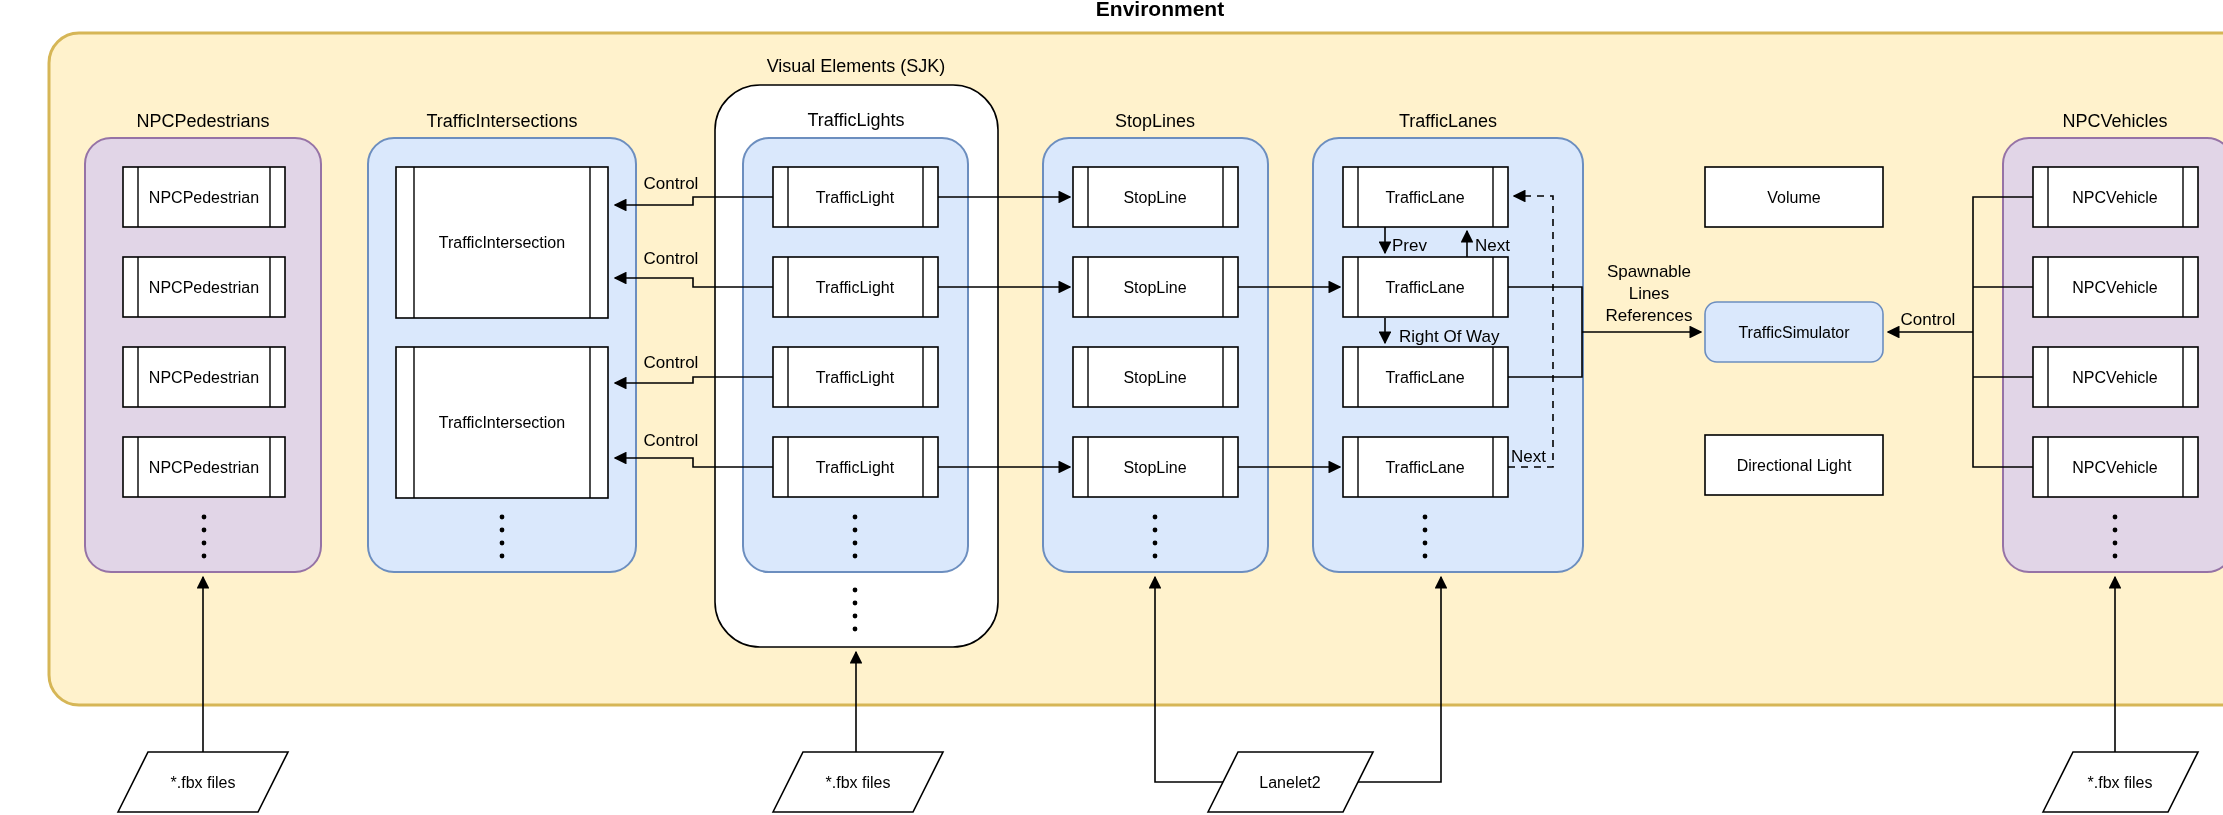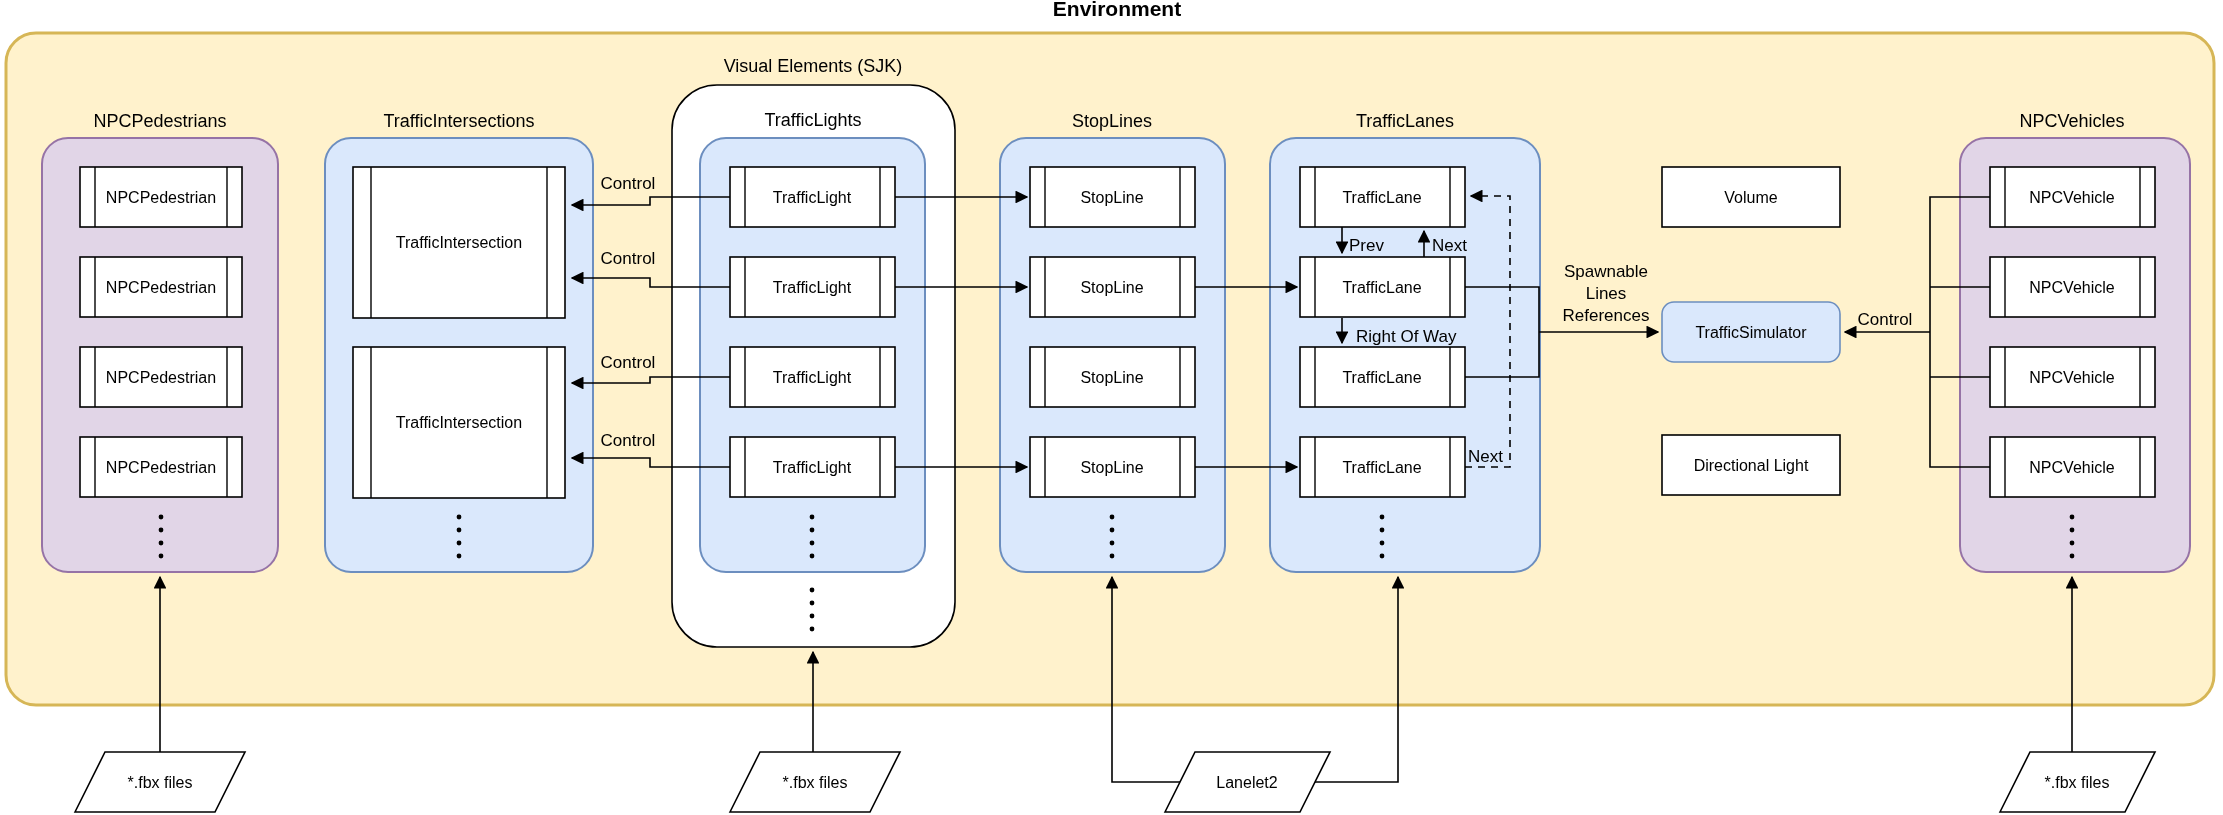--- a/index.html
+++ b/index.html
@@ -1,16 +1,16 @@
 <!DOCTYPE html>
 <html style="--environment_fill: #FFF2CC; --environment_stroke: #D6B656; --container_blue_fill: #DAE8FC; --container_blue_stroke: #6C8EBF; --container_purple_fill: #E1D5E7; --container_purple_stroke: #9673A6;"><head>
 <meta charset="utf-8">
 <style>
   html,body { margin:0; padding:0; background:#ffffff; }
-  .canvas { width:2032px; height:815px; }
+  .canvas { width:2032px; height:815px;padding-left:43px; }
   svg text { font-family:"Liberation Sans","DejaVu Sans",sans-serif; fill:#000; }
   .title-lbl { font-size:21px; font-weight:bold; text-anchor:middle; }
   .group-lbl { font-size:18px; text-anchor:middle; }
   .box-lbl   { font-size:16px; text-anchor:middle; }
   .edge-lbl  { font-size:17px; }
   .mid       { text-anchor:middle; }
   .env     { fill:var(--environment_fill); stroke:var(--environment_stroke); stroke-width:3; }
   .cblue   { fill:var(--container_blue_fill); stroke:var(--container_blue_stroke); stroke-width:2; }
   .cpurple { fill:var(--container_purple_fill); stroke:var(--container_purple_stroke); stroke-width:2; }
   .cwhite  { fill:#ffffff; stroke:#000000; stroke-width:1.6; }

